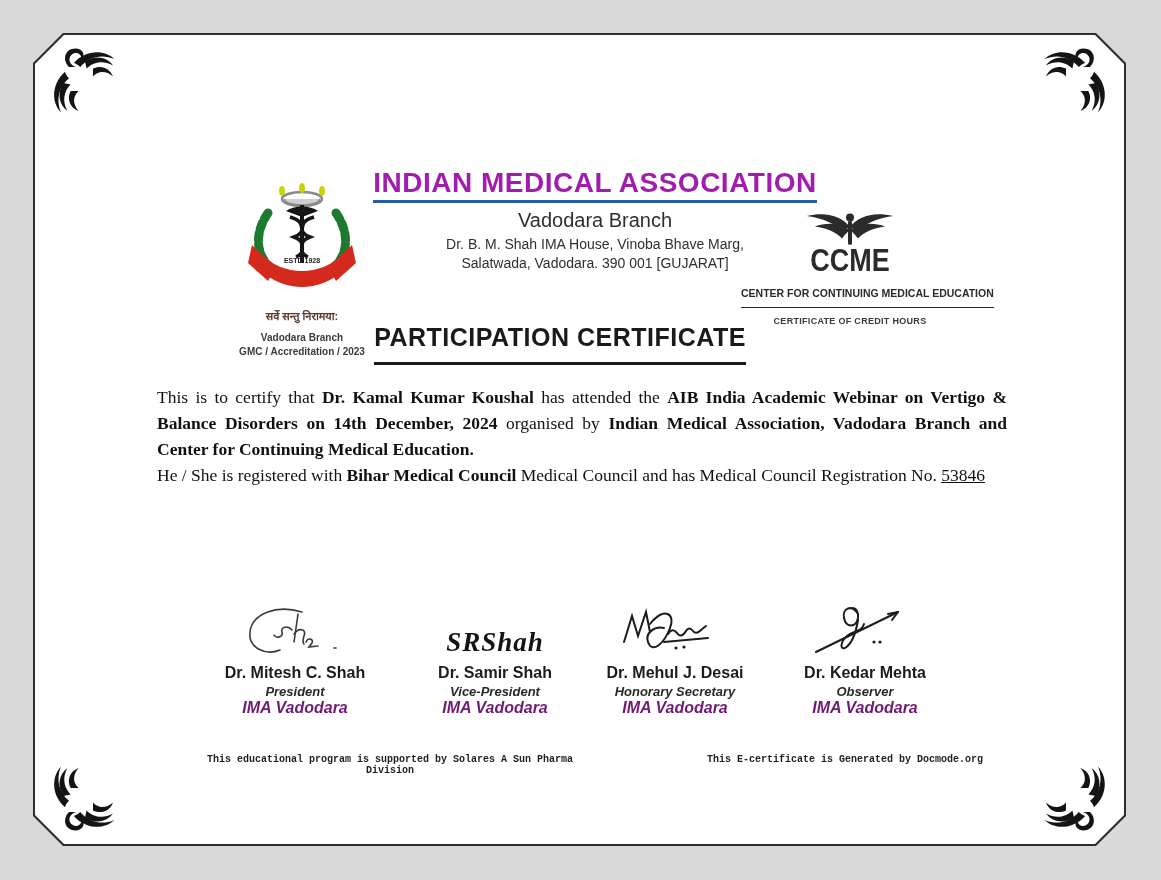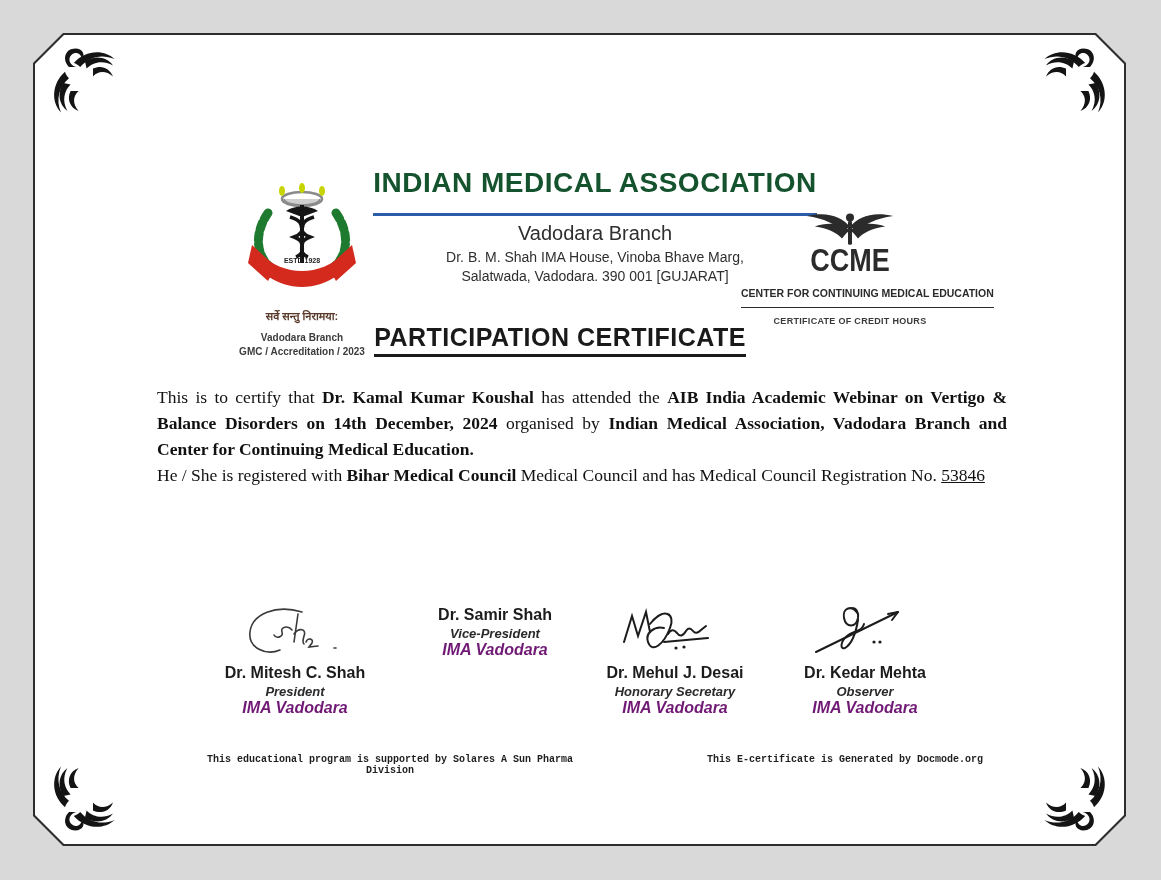--- a/index.html
+++ b/index.html
@@ -24,31 +24,31 @@
   .corner.tr{right:10px;top:8px;transform:scaleX(-1);}
   .corner.bl{left:10px;bottom:8px;transform:scaleY(-1);}
   .corner.br{right:10px;bottom:8px;transform:scale(-1,-1);}
 
   
   .ima-block{position:absolute;left:192px;top:148px;width:150px;text-align:center;}
   .ima-motto{font-size:11px;font-weight:bold;color:#5a3a2a;margin-top:3px;}
   .ima-sub{font-size:10px;font-weight:bold;color:#3c3c3c;line-height:1.35;margin-top:8px;}
 
   .head-block{position:absolute;left:330px;top:132px;width:460px;text-align:center;}
-  .head-title{display:inline-block;color:#14532d;font-size:28px;font-weight:bold;letter-spacing:.5px;border-bottom:3px solid #2a5caa;padding-bottom:14px;}
+  .head-title{display:inline-block;color:#a21caf;font-size:28px;font-weight:bold;letter-spacing:.5px;border-bottom:3px solid #2a5caa;padding-bottom:1px;}
   .head-branch{font-size:20px;color:#2f2f2f;margin-top:6px;}
   .head-addr{font-size:14px;color:#2f2f2f;line-height:1.35;margin-top:3px;}
 
   .ccme-block{position:absolute;left:706px;top:176px;width:218px;text-align:center;color:#2b2b2b;}
   .ccme-abbr{font-size:27px;font-weight:bold;letter-spacing:0px;line-height:.9;transform:scaleY(1.15);color:#2b2b2b;}
   .ccme-name{display:inline-block;font-size:10.5px;font-weight:bold;border-bottom:1px solid #2b2b2b;padding-bottom:8px;margin-top:14px;white-space:nowrap;}
   .ccme-sub{font-size:9px;font-weight:bold;color:#3a3a3a;margin-top:8px;letter-spacing:.3px;}
 
   .cert-title-wrap{position:absolute;left:325px;top:288px;width:400px;text-align:center;}
-  .cert-title{display:inline-block;font-size:25px;font-weight:bold;color:#1a1a1a;letter-spacing:.5px;border-bottom:3px solid #1a1a1a;padding-bottom:2px;}
+  .cert-title{display:inline-block;font-size:25px;font-weight:bold;color:#1a1a1a;letter-spacing:.5px;border-bottom:3px solid #1a1a1a;padding-bottom:10px;}
 
   
   .body-text{
     position:absolute;left:122px;top:350px;width:850px;
     font-family:"Liberation Serif",serif;font-size:17.5px;color:#111;
     text-align:justify;line-height:1.48;
   }
   .body-text p{margin:0;}
   .regno{text-decoration:underline;}
 
@@ -192,20 +192,23 @@
             <path d="M104,46 L106,46"></path>
           </g>
         </svg>
       </div>
       <div class="sig-name">Dr. Mitesh C. Shah</div>
       <div class="sig-role">President</div>
       <div class="sig-org">IMA Vadodara</div>
     </div>
 
     <div class="sig sig2">
+      <div class="sigimg">
+        <span class="script-sig">SRShah</span>
+      </div>
       <div class="sig-name">Dr. Samir Shah</div>
       <div class="sig-role">Vice-President</div>
       <div class="sig-org">IMA Vadodara</div>
     </div>
 
     <div class="sig sig3">
       <div class="sigimg">
         <svg width="130" height="56" viewBox="0 0 130 56">
           <g fill="none" stroke="#1c1c1c" stroke-width="2" stroke-linecap="round">
             <path d="M14,40 L22,14 L28,34 L36,10 L40,30"></path>

